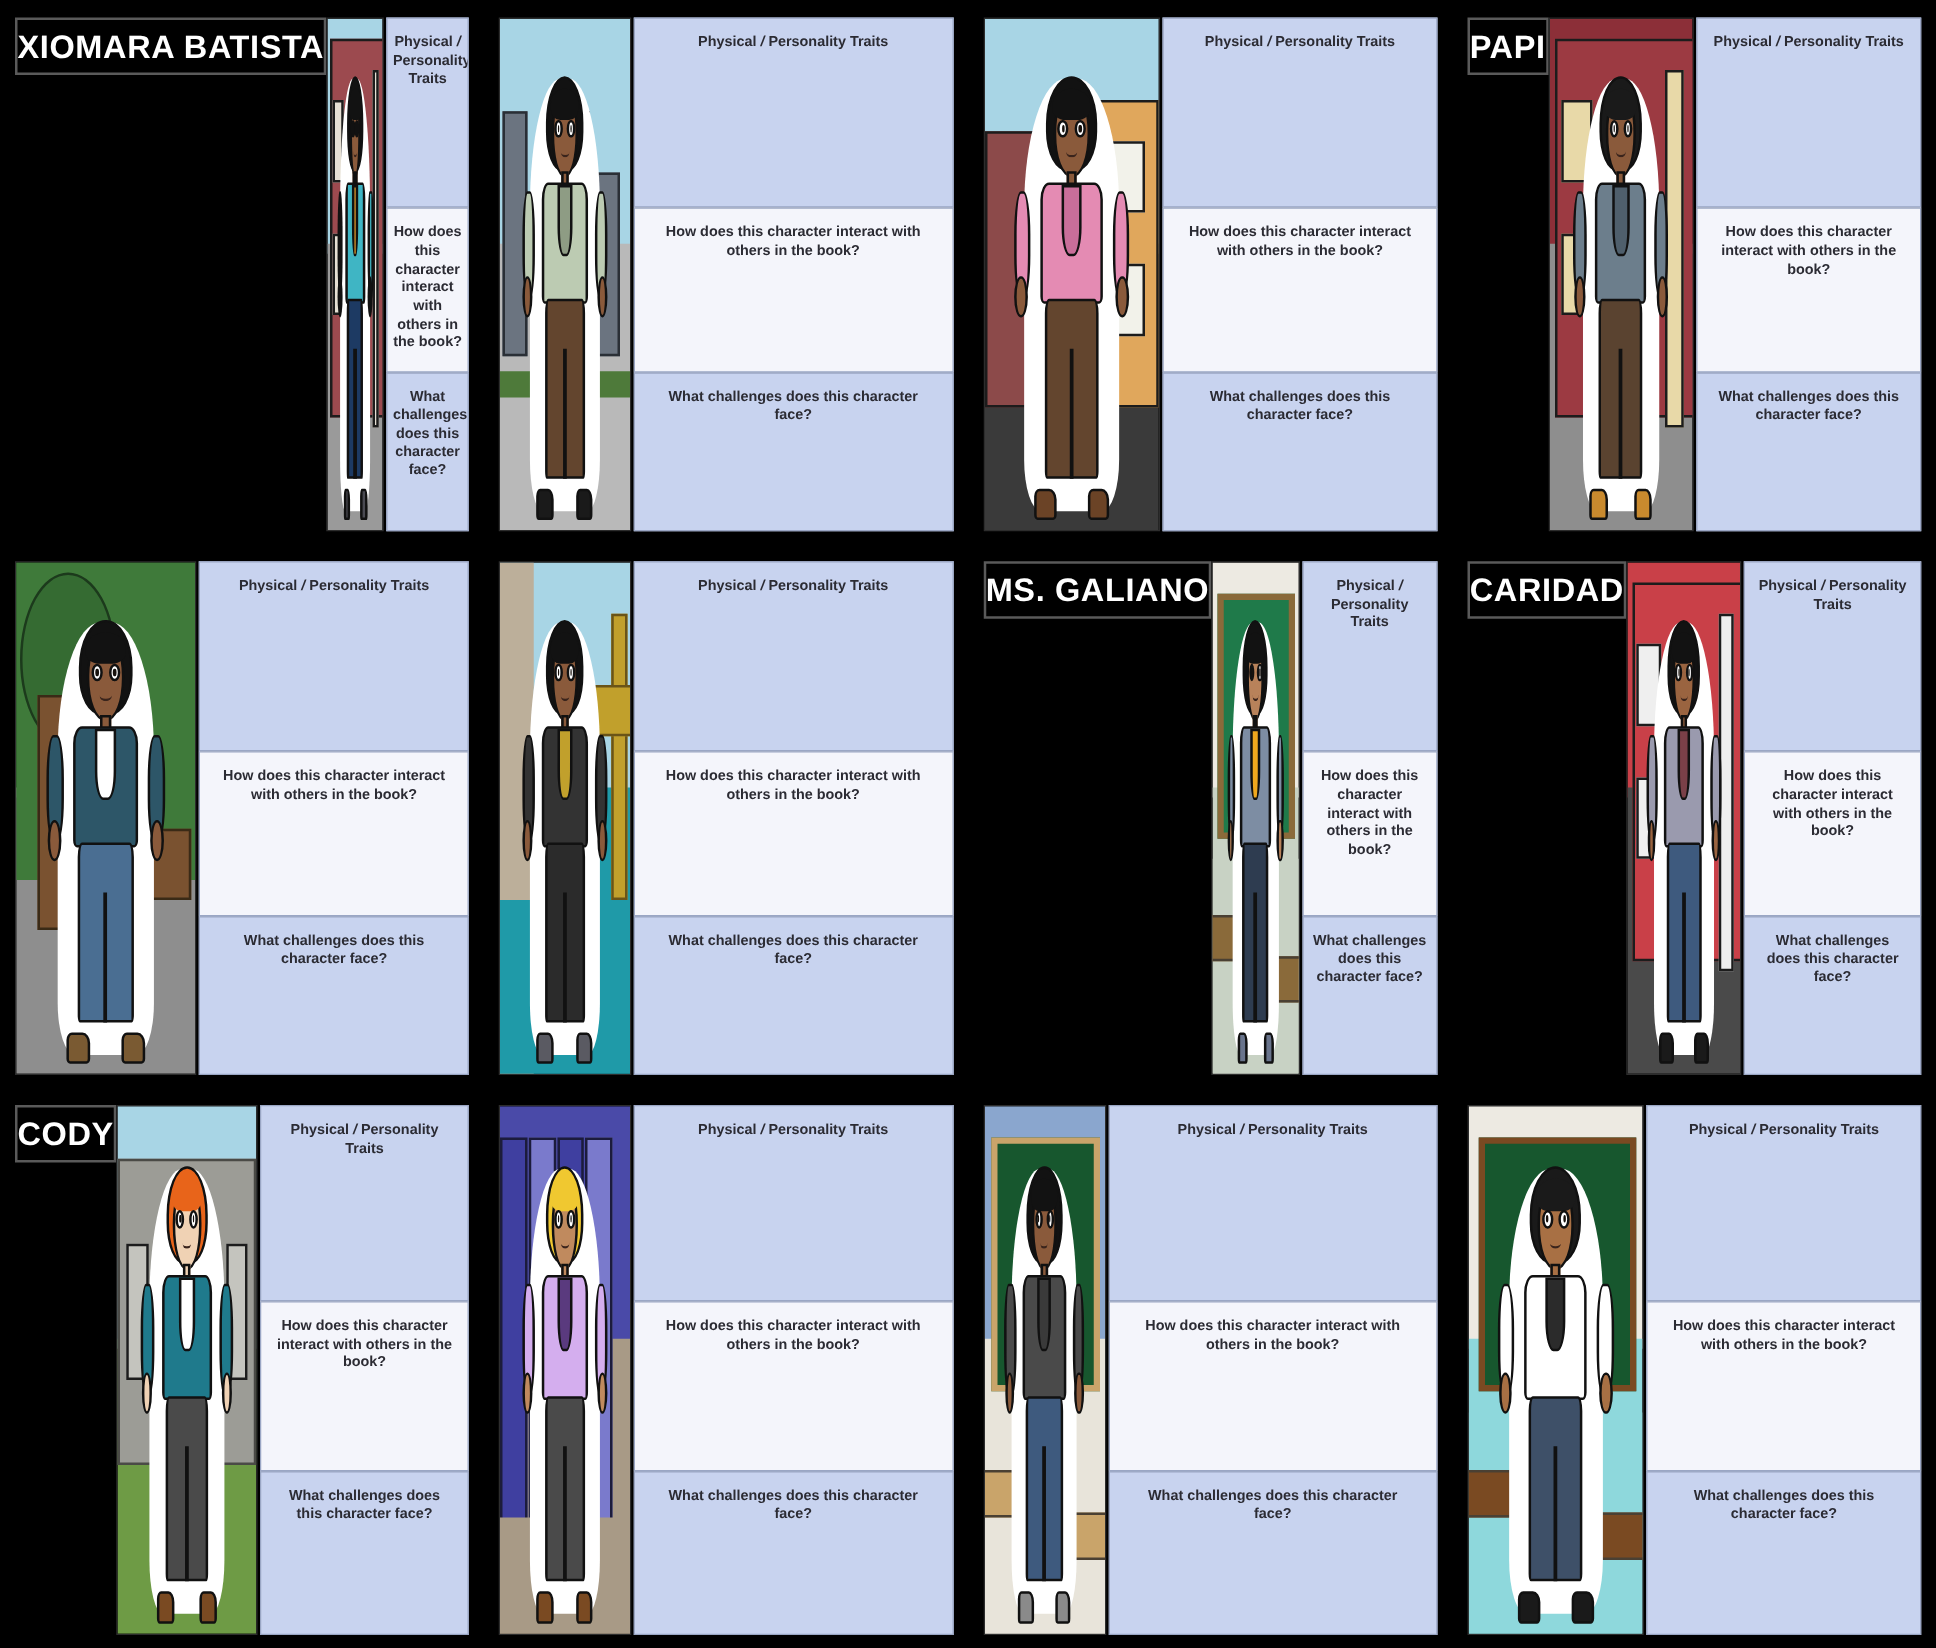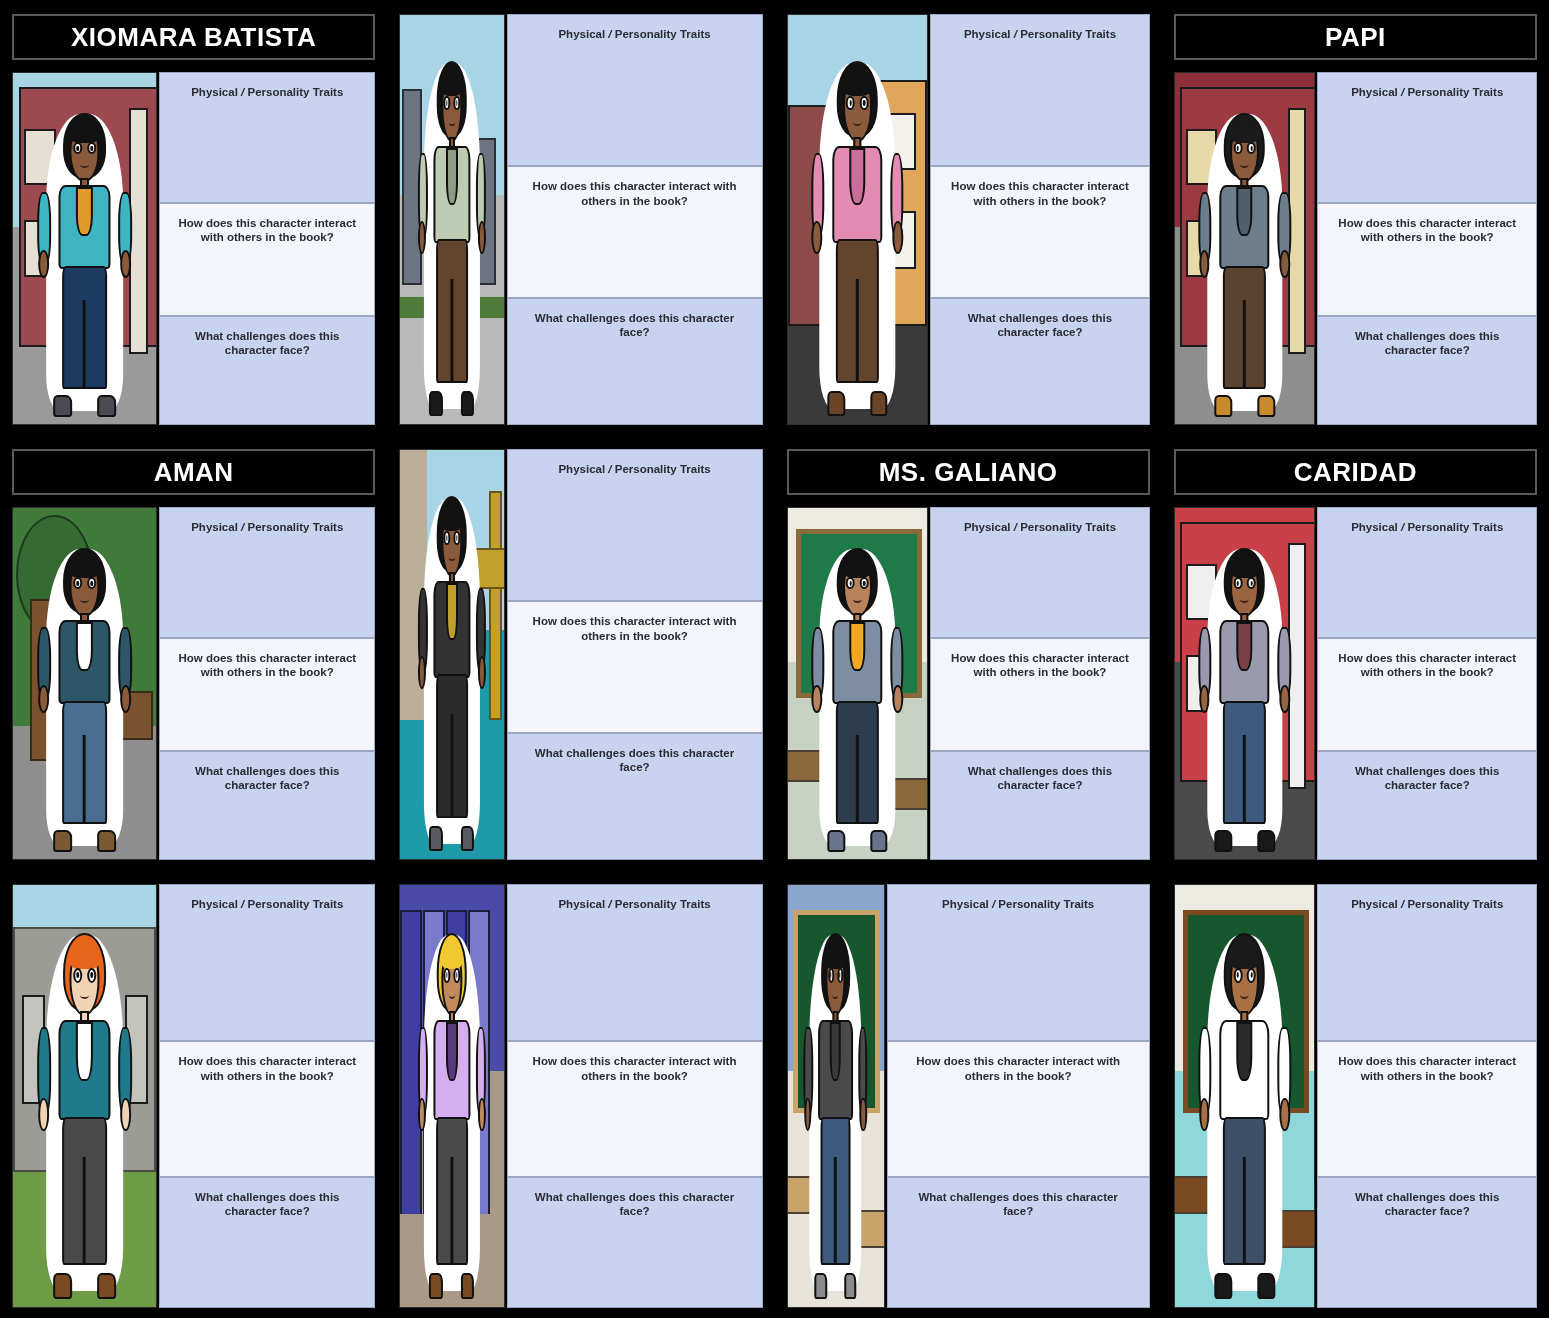--- a/index.html
+++ b/index.html
@@ -24,21 +24,21 @@
     display: grid;
     grid-template-columns: repeat(4, 1fr);
     grid-template-rows: 435px 435px 448px;
   }
 
   
   .cell {
     position: relative;
     padding: 14px 12px 10px 12px;
     display: flex;
-    flex-direction: column;
+    flex-direction: row;
     justify-content: space-between;
   }
 
   
   .title-bar {
     height: 46px;
     background: #000000;
     border: 2px solid #5a5a5a;
     display: flex;
     align-items: center;
@@ -343,23 +343,20 @@
           <div class="prompt prompt-2">
             <div class="prompt-text">How does this character interact with others in the book?</div>
           </div>
           <div class="prompt prompt-3">
             <div class="prompt-text">What challenges does this character face?</div>
           </div>
         </div>
       </div>
     </div>
     <div class="cell">
-      <div class="title-bar">
-        <div class="title-text">AMAN</div>
-      </div>
       <div class="cell-body">
         <div class="scene" style="width: 40%;">
           <div class="sky" style="height:46%;background:#3F7A3A;"></div>
           <div class="ground" style="height:56%;background:#8E8E8E;"></div>
           <div class="sky" style="height:62%;background:#3F7A3A;"></div>
           <div class="tree" style="left:2%;top:2%;width:54%;height:34%;background:#356B32;border:2px solid #1c3a1c;"></div>
           <div class="band" style="left:12%;top:26%;width:18%;height:46%;background:#7A5230;border:2px solid #3a2a16;"></div>
           <div class="band" style="right:2%;top:52%;width:40%;height:14%;background:#7A5230;border:2px solid #3a2a16;"></div>
           <div class="fig">
             <div style="position:absolute;left:8%;top:2%;width:84%;height:96%;background:#fff;border-radius:44% 44% 18% 18%/30% 30% 12% 12%;"></div>
@@ -548,20 +545,23 @@
           <div class="prompt prompt-2">
             <div class="prompt-text">How does this character interact with others in the book?</div>
           </div>
           <div class="prompt prompt-3">
             <div class="prompt-text">What challenges does this character face?</div>
           </div>
         </div>
       </div>
     </div>
     <div class="cell">
+      <div class="title-bar">
+        <div class="title-text">CODY</div>
+      </div>
       <div class="cell-body">
         <div class="scene" style="width: 40%;">
           <div class="sky" style="height:46%;background:#A8D5E5;"></div>
           <div class="ground" style="height:56%;background:#6E9B45;"></div>
           <div class="band" style="left:0;right:0;top:10%;height:58%;background:#9C9C96;border:2px solid #4a4a46;"></div>
           <div class="win" style="left:6%;top:26%;width:16%;height:26%;background:#C4C4BE;"></div>
           <div class="win" style="right:6%;top:26%;width:16%;height:26%;background:#C4C4BE;"></div>
           <div class="fig">
             <div style="position:absolute;left:8%;top:2%;width:84%;height:96%;background:#fff;border-radius:44% 44% 18% 18%/30% 30% 12% 12%;"></div>
             <div class="f-hair" style="width:46%;height:21%;background:#E8641A;top:1.5%;"></div>

